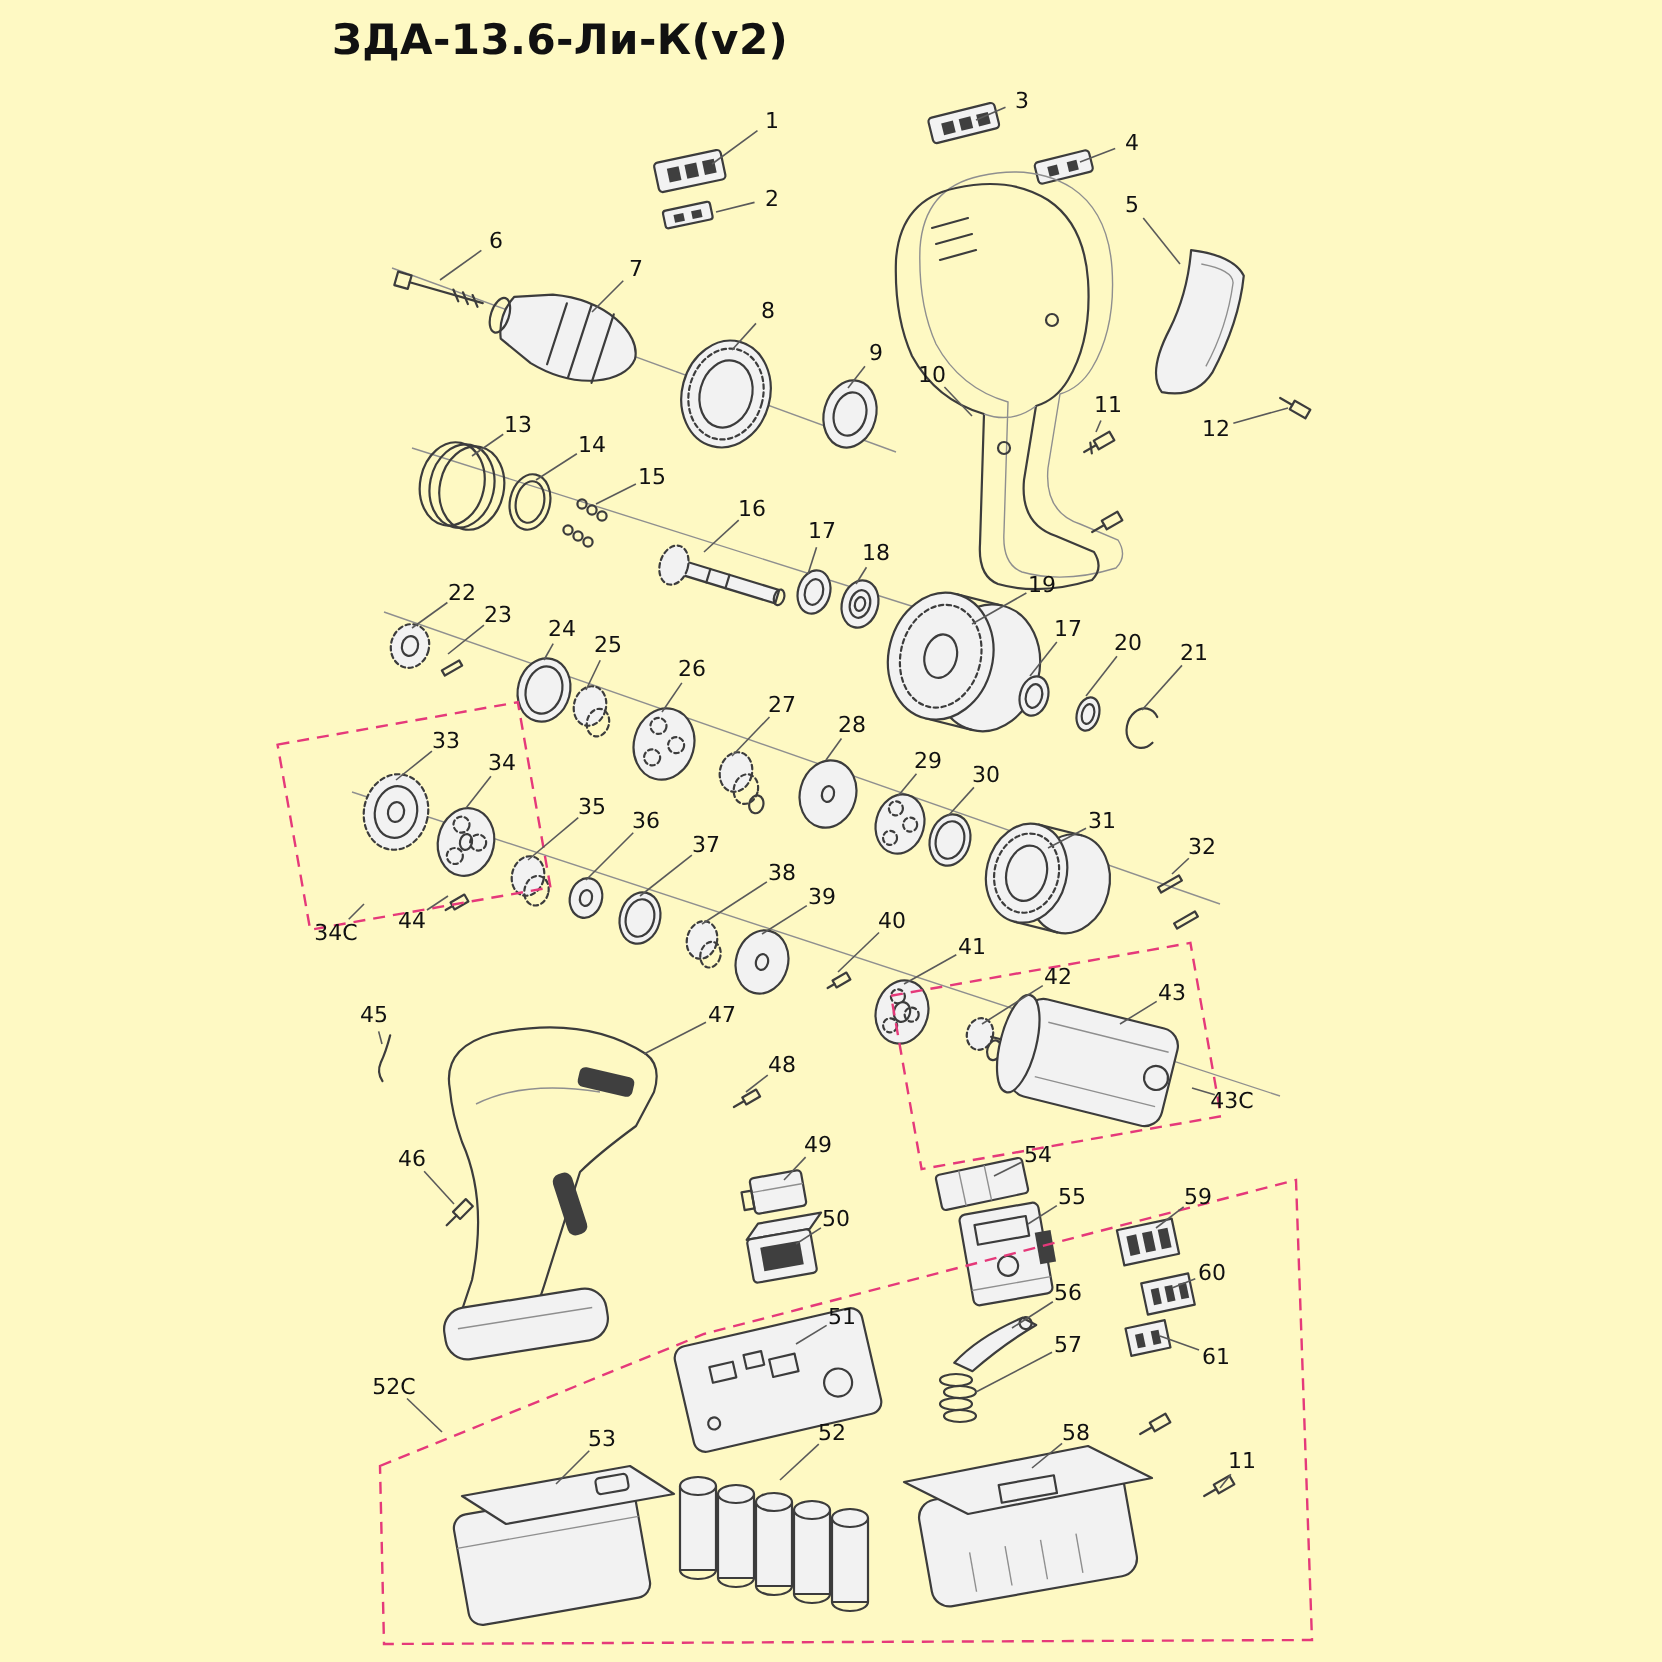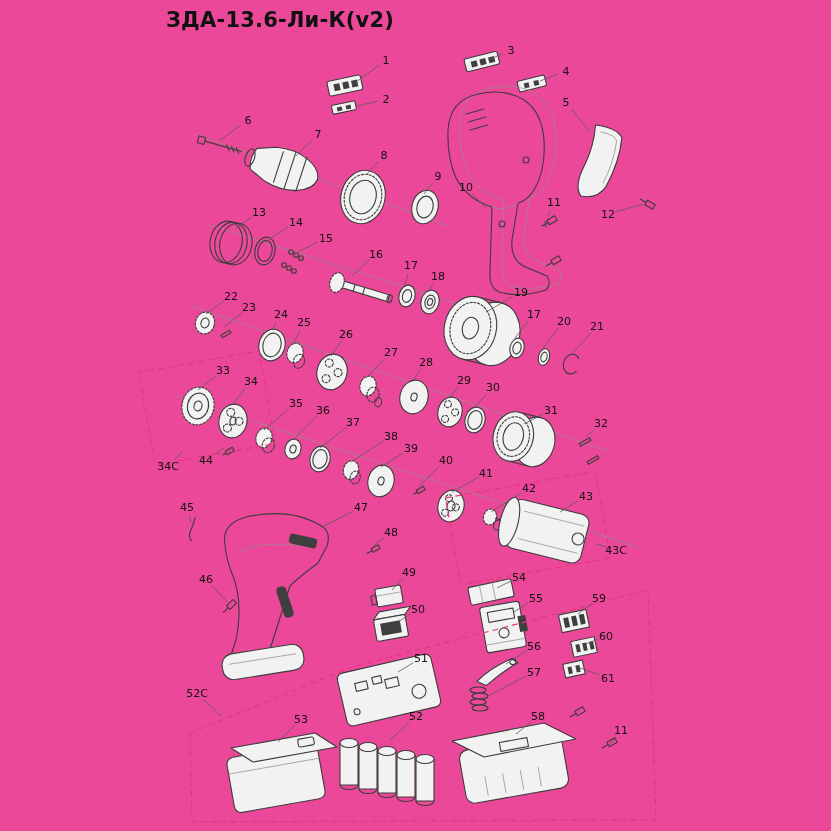--- a/index.html
+++ b/index.html
@@ -1,16 +1,16 @@
 <!DOCTYPE html>
 <html><head>
 <meta charset="utf-8">
 <style>
   html,body{margin:0;padding:0;background:#fff;}
-  .stage{position:relative;width:831px;height:831px;background:#ec4899;overflow:hidden;
+  .stage{position:relative;width:831px;height:831px;background:#fef9c3;overflow:hidden;
          font-family:"DejaVu Sans","Liberation Sans",sans-serif;}
   .title{position:absolute;left:166px;top:8px;font-size:21px;font-weight:600;color:#111;
          letter-spacing:.2px;}
   svg{position:absolute;left:0;top:0;}
   .ln{stroke:#3c3c3c;fill:none;stroke-width:1.1;stroke-linecap:round;stroke-linejoin:round;}
   .thin{stroke:#8f8f8f;fill:none;stroke-width:.7;}
   .fill-light{fill:#f2f2f2;}
   .dark{fill:#3f3f3f;stroke:none;}
   .teeth{stroke-dasharray:2.2 1.7;}
   .callout-text{font-size:11px;fill:#111;}

